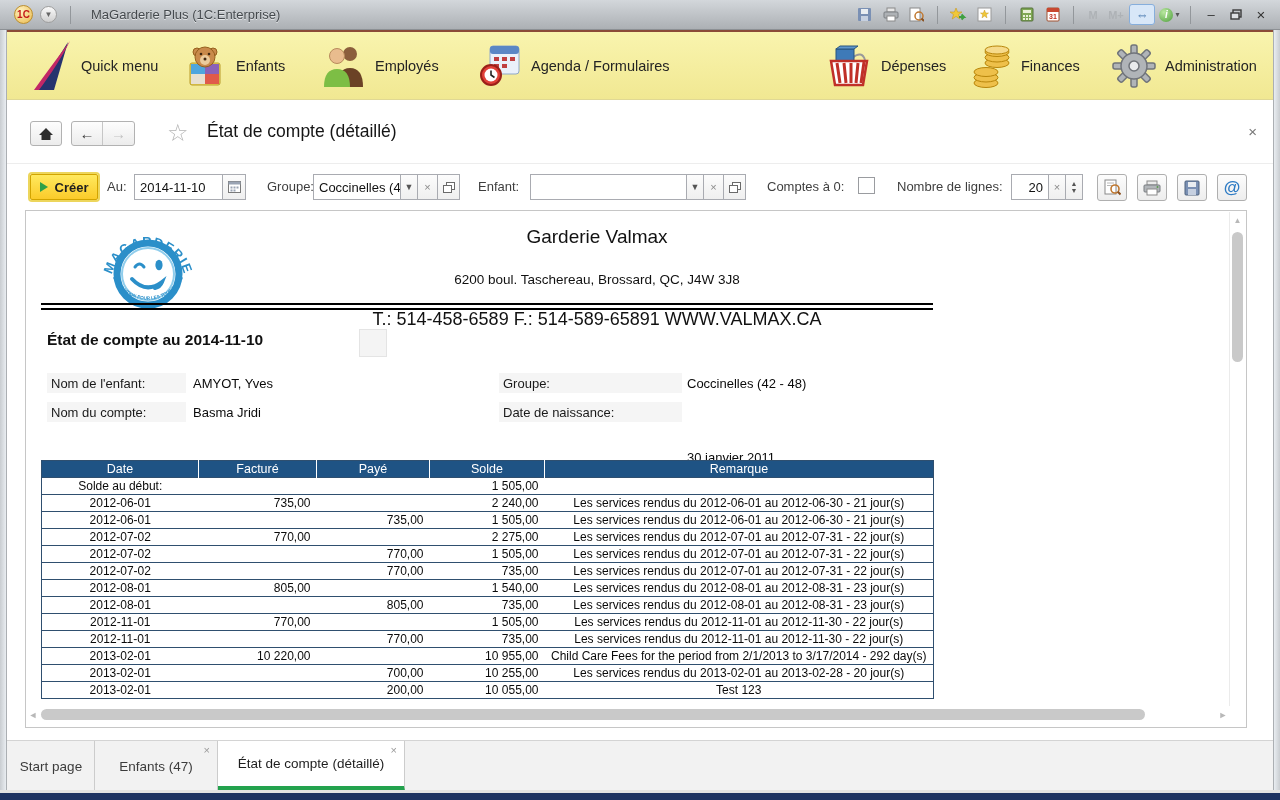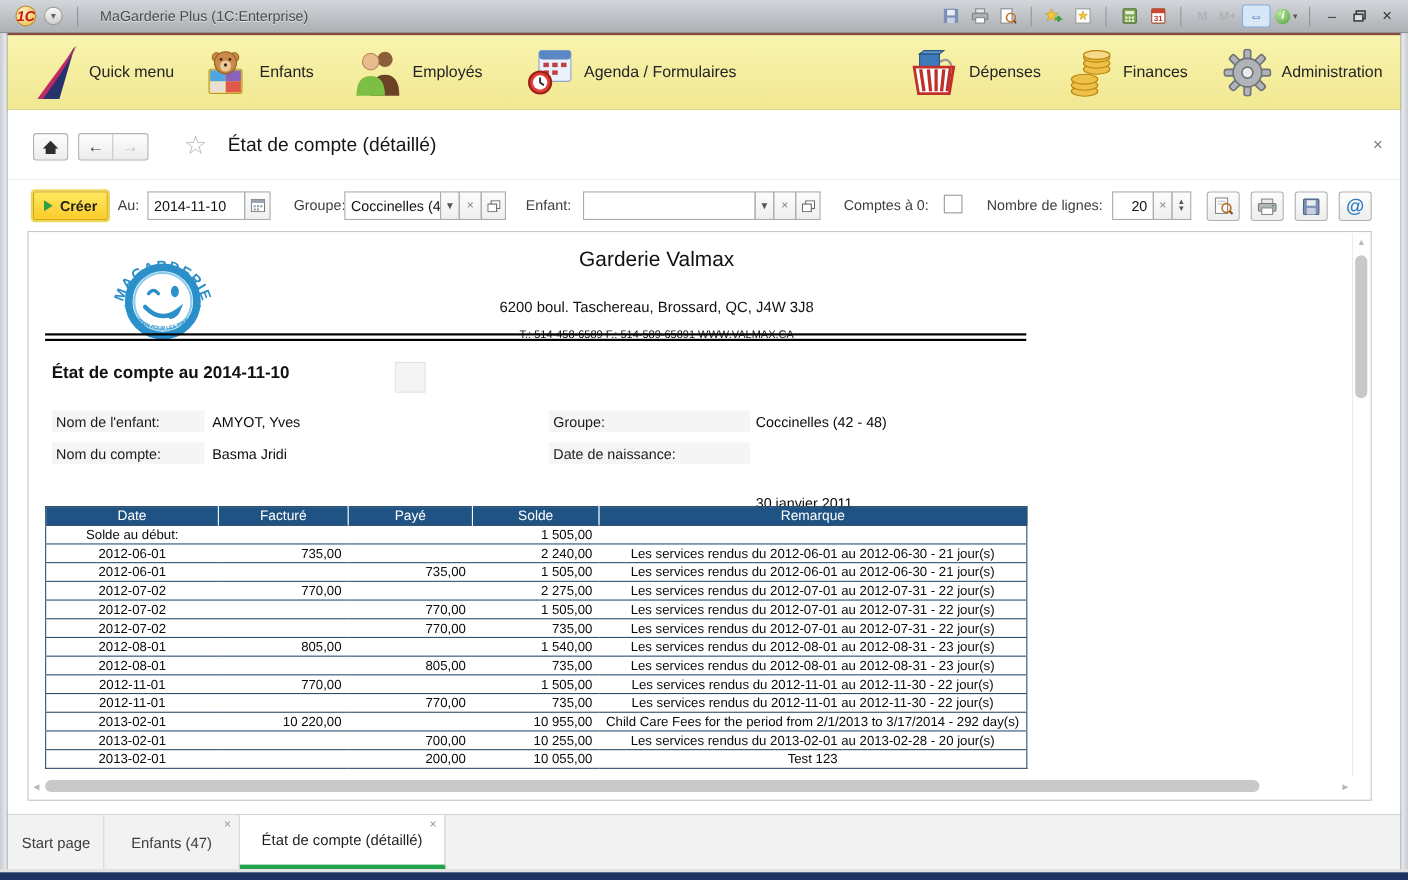--- a/index.html
+++ b/index.html
@@ -8,22 +8,22 @@
   }
   *{margin:0;padding:0;box-sizing:border-box;}
   body{width:1280px;height:800px;position:relative;overflow:hidden;background:#FFF;
        font-family:"Liberation Sans",sans-serif;color:#111;}
   
   .titlebar{position:absolute;top:0;left:0;width:1280px;height:30px;
     background:linear-gradient(#D3D7DB,#ACB0B4);border-bottom:1px solid #8C9094;
     display:flex;align-items:center;}
   .tb-left{display:flex;align-items:center;gap:7px;padding-left:14px;}
   .logo1c{width:19px;height:19px;border-radius:50%;background:radial-gradient(circle at 35% 30%,#FFF2C0,#E9B94C);
-    border:1px solid #BD8F2E;color:#C41A1A;font-size:13px;font-weight:bold;
-    display:flex;align-items:center;justify-content:center;font-style:italic;}
+    border:1px solid #BD8F2E;color:#C41A1A;font-size:10px;font-weight:bold;
+    display:flex;align-items:center;justify-content:center;}
   .tb-drop{width:17px;height:17px;border-radius:50%;background:linear-gradient(#FAFAFA,#CFCFCF);
     border:1px solid #9E9E9E;color:#666;font-size:8px;display:flex;align-items:center;justify-content:center;}
   .tb-vsep{width:1px;height:18px;background:#93979B;margin:0 6px;}
   .tb-title{font-size:13px;color:#454A4E;margin-left:14px;text-shadow:0 1px 0 #E4E6E8;}
   .tb-right{margin-left:auto;display:flex;align-items:center;gap:3px;padding-right:8px;}
   .tb-ico{width:23px;height:20px;display:flex;align-items:center;justify-content:center;font-size:11px;color:#555;}
   .tb-ico svg{display:block;}
   .tb-m{font-weight:bold;font-size:11px;color:#AEB2B6;width:20px;text-align:center;}
   .tb-hl{background:#D8E7F8;border:1px solid #86AEDC;border-radius:3px;color:#3A6EA8;
     font-size:13px;width:26px;height:21px;display:flex;align-items:center;justify-content:center;}
@@ -71,21 +71,21 @@
   .checkbox{position:absolute;top:13px;width:17px;height:17px;border:1px solid #9A9CA0;background:#FFF;}
   .fbtn{position:absolute;top:10px;width:30px;height:27px;border:1px solid #AFAFAF;border-radius:3px;
     background:linear-gradient(#FDFDFD,#EDEDED);display:flex;align-items:center;justify-content:center;}
   
   .reportpanel{position:absolute;top:210px;left:25px;width:1222px;height:518px;background:#FFF;
     border:1px solid #C6C6C6;overflow:hidden;}
   .rlogo{position:absolute;left:72px;top:6px;}
   .rheader{position:absolute;left:235px;top:15px;width:672px;text-align:center;}
   .company{font-size:19px;}
   .addr{font-size:13.5px;margin-top:24px;}
-  .contact{font-size:10px;margin-top:12px;}
+  .contact{font-size:18px;margin-top:22px;}
   .dline{position:absolute;left:15px;top:92px;width:892px;height:7px;border-top:2px solid #000;border-bottom:2px solid #000;}
   .stitle{position:absolute;left:21px;top:120px;font-size:15.5px;font-weight:bold;}
   .graybox{position:absolute;left:333px;top:118px;width:28px;height:28px;background:#F4F4F4;border:1px solid #E4E4E4;}
   .flab{position:absolute;height:20px;background:#F5F5F5;font-size:13px;color:#1A1A1A;padding:3px 0 0 4px;}
   .fval{position:absolute;height:20px;font-size:13px;color:#0A0A0A;padding-top:3px;white-space:nowrap;}
   
   .acct-table{position:absolute;left:15px;top:249px;width:892px;border-collapse:collapse;table-layout:fixed;
     font-size:12px;color:#0A0A0A;border:1px solid var(--row-line);}
   .acct-table th{background:var(--header-blue);color:#FFF;font-weight:normal;font-size:12.5px;height:17px;padding:0;}
   .acct-table th+th{border-left:1px solid #FFF;}

